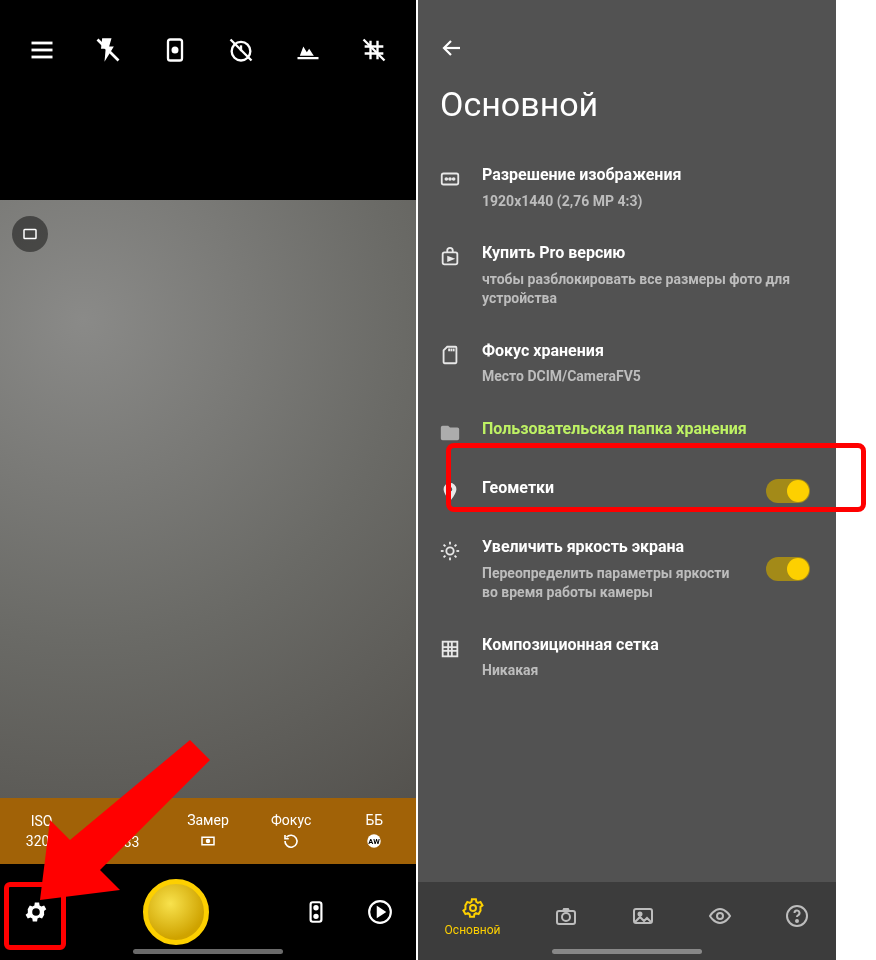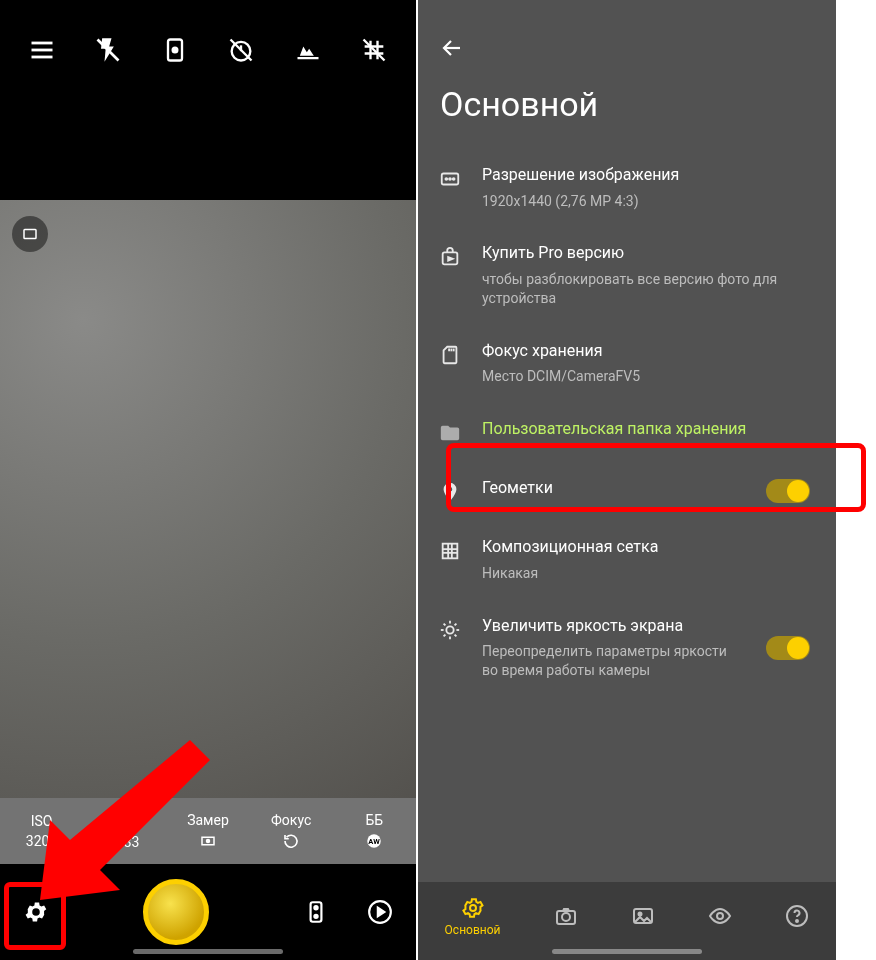--- a/index.html
+++ b/index.html
@@ -49,21 +49,21 @@
 .vf-badge svg{width:18px;height:18px;}
 .bottom-params {
   position:absolute;
   left:0; right:0; bottom:96px;
   height:66px;
   display:flex;
   align-items:center;
   justify-content:space-around;
   color:#fff;
   font-size:14px;
-  background:#737373;
+  background:#a16207;
 }
 .param {
   display:flex; flex-direction:column; align-items:center; gap:4px;
   min-width:60px;
 }
 .param svg{width:18px;height:18px;}
 .bottom-bar {
   position:absolute;
   left:0; right:0; bottom:0; height:96px;
   display:flex; align-items:center;
@@ -102,20 +102,21 @@
 .rp-status { height:28px; }
 .rp-back { padding: 8px 22px; }
 .rp-back svg{width:24px;height:24px;}
 .rp-title {
   padding: 12px 22px 24px 22px;
   font-size:34px;
   font-weight:400;
 }
 .settings-list {
   padding: 0 20px;
+  font-weight: bold;
 }
 .srow {
   display:flex; align-items:flex-start;
   gap:20px;
   padding: 16px 6px 16px 0;
   position:relative;
 }
 .srow .sicon {
   width:24px; height:24px; flex:0 0 24px;
   margin-top:3px;
@@ -314,21 +315,21 @@
     <div class="srow">
       <div class="sicon">
         <svg viewBox="0 0 24 24" fill="none" stroke="currentColor" stroke-width="2">
             <rect x="4" y="7" width="16" height="13" rx="2"></rect>
             <path d="M9 7V5a3 3 0 0 1 6 0v2"></path>
             <polygon points="10,12 15,14 10,16" fill="currentColor"></polygon>
           </svg>
       </div>
       <div class="stext">
         <div class="stitle">Купить Pro версию</div>
-        <div class="ssub">чтобы разблокировать все версию фото для устройства</div>
+        <div class="ssub">чтобы разблокировать все размеры фото для устройства</div>
       </div>
     </div>
 
     <div class="srow">
       <div class="sicon">
         <svg viewBox="0 0 24 24" fill="none" stroke="currentColor" stroke-width="2">
             <path d="M18 3H9L5 7v13a1 1 0 0 0 1 1h12a1 1 0 0 0 1-1V4a1 1 0 0 0-1-1z"></path>
             <line x1="11" y1="5" x2="11" y2="8"></line>
             <line x1="13.5" y1="5" x2="13.5" y2="8"></line>
             <line x1="16" y1="5" x2="16" y2="8"></line>
@@ -356,36 +357,20 @@
         <svg viewBox="0 0 24 24" fill="currentColor">
             <path d="M12 2a7 7 0 0 0-7 7c0 5 7 13 7 13s7-8 7-13a7 7 0 0 0-7-7zm0 9.5A2.5 2.5 0 1 1 14.5 9 2.5 2.5 0 0 1 12 11.5z"></path>
           </svg>
       </div>
       <div class="stext">
         <div class="stitle">Геометки</div>
       </div>
       <div class="toggle on">
           <div class="knob"></div>
         </div>
-    </div>
-
-    <div class="srow">
-      <div class="sicon">
-        <svg viewBox="0 0 24 24" fill="none" stroke="currentColor" stroke-width="2">
-            <rect x="4" y="4" width="16" height="16"></rect>
-            <line x1="4" y1="10" x2="20" y2="10"></line>
-            <line x1="4" y1="14" x2="20" y2="14"></line>
-            <line x1="10" y1="4" x2="10" y2="20"></line>
-            <line x1="14" y1="4" x2="14" y2="20"></line>
-          </svg>
-      </div>
-      <div class="stext">
-        <div class="stitle">Композиционная сетка</div>
-        <div class="ssub">Никакая</div>
-      </div>
     </div>
 
     <div class="srow">
       <div class="sicon">
         <svg viewBox="0 0 24 24" fill="none" stroke="currentColor" stroke-width="2">
             <circle cx="12" cy="12" r="4"></circle>
             <line x1="12" y1="2" x2="12" y2="5"></line>
             <line x1="12" y1="19" x2="12" y2="22"></line>
             <line x1="2" y1="12" x2="5" y2="12"></line>
             <line x1="19" y1="12" x2="22" y2="12"></line>
@@ -397,20 +382,36 @@
       </div>
       <div class="stext">
         <div class="stitle">Увеличить яркость экрана</div>
         <div class="ssub">Переопределить параметры яркости во время работы камеры</div>
       </div>
       <div class="toggle on">
           <div class="knob"></div>
         </div>
     </div>
 
+    <div class="srow">
+      <div class="sicon">
+        <svg viewBox="0 0 24 24" fill="none" stroke="currentColor" stroke-width="2">
+            <rect x="4" y="4" width="16" height="16"></rect>
+            <line x1="4" y1="10" x2="20" y2="10"></line>
+            <line x1="4" y1="14" x2="20" y2="14"></line>
+            <line x1="10" y1="4" x2="10" y2="20"></line>
+            <line x1="14" y1="4" x2="14" y2="20"></line>
+          </svg>
+      </div>
+      <div class="stext">
+        <div class="stitle">Композиционная сетка</div>
+        <div class="ssub">Никакая</div>
+      </div>
+    </div>
+
   </div>
 
   <div class="rp-tabs">
     <div class="rtab active">
       <svg viewBox="0 0 24 24" fill="none" stroke="currentColor" stroke-width="2">
           <circle cx="12" cy="12" r="3"></circle>
           <path d="M19.4 13a7.8 7.8 0 0 0 .1-1 7.8 7.8 0 0 0-.1-1l2.1-1.6-2-3.5-2.5 1a7.6 7.6 0 0 0-1.7-1l-.4-2.6h-4l-.4 2.6a7.6 7.6 0 0 0-1.7 1l-2.5-1-2 3.5L4.5 11a7.8 7.8 0 0 0 0 2l-2.1 1.6 2 3.5 2.5-1a7.6 7.6 0 0 0 1.7 1l.4 2.6h4l.4-2.6a7.6 7.6 0 0 0 1.7-1l2.5 1 2-3.5z"></path>
         </svg>
       <span>Основной</span>
     </div>

